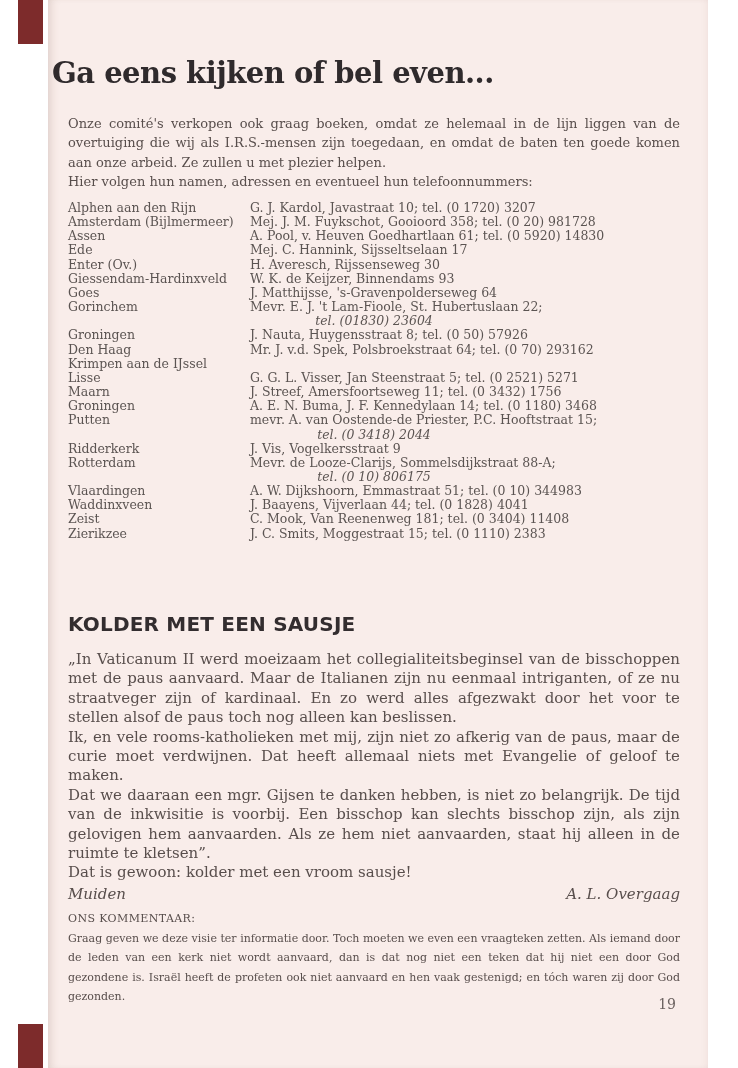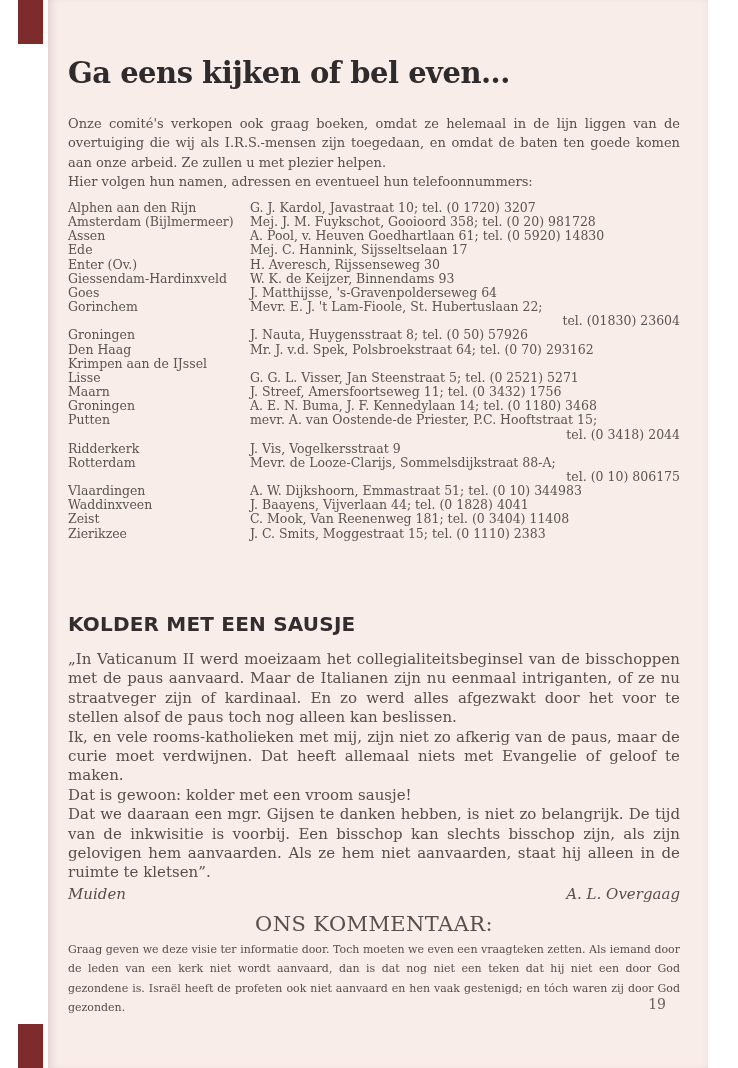--- a/index.html
+++ b/index.html
@@ -14,57 +14,57 @@
     background:var(--paper-color);
     box-shadow: inset 8px 0 10px -6px rgba(125,85,75,.22), inset -4px 0 8px -5px rgba(125,85,75,.12);
   }
   .edge-mark {
     position:absolute; left:18px; width:25px; background:var(--accent-red);
   }
   .edge-mark.top { top:0; height:44px; }
   .edge-mark.bottom { bottom:0; height:44px; }
 
   .title {
-    position:absolute; top:56px; left:20px; margin:0;
+    position:absolute; top:56px; left:4px; margin:0;
     font-size:29px; font-weight:bold; letter-spacing:-0.5px; color:#2f2a2c;
   }
   .intro {
     position:absolute; top:114px; left:20px; right:28px;
     font-size:13px; line-height:19.4px; color:#584e4c;
   }
   .intro .para { text-align:justify; }
 
   .contacts {
     position:absolute; top:201px; left:20px; right:28px;
     font-size:12.5px; line-height:14.15px; color:#5b5452;
   }
   .contacts .row { display:flex; }
   .contacts .city { width:182px; flex:none; }
   .contacts .details { flex:1; }
-  .contacts .tel-cont { text-align:right; }
+  .contacts .tel-cont { text-align:center;font-style:italic; }
 
   .kolder {
     position:absolute; top:612px; left:20px; right:28px; color:#584e4c;
   }
   .kolder h2 {
     font-family:"DejaVu Sans", sans-serif;
     font-size:20px; font-weight:bold; color:#332d2f;
     margin:0 0 14px 0; letter-spacing:0.2px;
   }
   .kolder p { margin:0; font-size:15px; line-height:19.4px; text-align:justify; }
   .signature {
     display:flex; justify-content:space-between;
     font-style:italic; font-size:15px; margin-top:2px;
   }
   .commentary { margin-top:9px; }
-  .commentary .heading { font-size:21px; letter-spacing:0.4px; margin:0 0 4px 0;text-align:center; }
+  .commentary .heading { font-size:11px; letter-spacing:0.4px; margin:0 0 4px 0; }
   .commentary p { margin:0; font-size:11px; line-height:19.4px; text-align:justify; }
 
   .page-number {
-    position:absolute; top:996px; right:42px;
+    position:absolute; top:996px; right:32px;
     font-size:14px; color:#6b6260;
   }
 </style>
 </head>
 <body>
 
 <div class="paper">
   <h1 class="title">Ga eens kijken of bel even...</h1>
 
   <div class="intro">
@@ -159,22 +159,22 @@
         <span class="city">Zierikzee</span>
         <span class="details">J. C. Smits, Moggestraat 15; tel. (0 1110) 2383</span>
       </div>
     </div>
 
   <div class="kolder">
     <h2>KOLDER MET EEN SAUSJE</h2>
     <div>
         <p>„In Vaticanum II werd moeizaam het collegialiteitsbeginsel van de bisschoppen met de paus aanvaard. Maar de Italianen zijn nu eenmaal intriganten, of ze nu straatveger zijn of kardinaal. En zo werd alles afgezwakt door het voor te stellen alsof de paus toch nog alleen kan beslissen.</p>
         <p>Ik, en vele rooms-katholieken met mij, zijn niet zo afkerig van de paus, maar de curie moet verdwijnen. Dat heeft allemaal niets met Evangelie of geloof te maken.</p>
+        <p>Dat we daaraan een mgr. Gijsen te danken hebben, is niet zo belangrijk. De tijd van de inkwisitie is voorbij. Een bisschop kan slechts bisschop zijn, als zijn gelovigen hem aanvaarden. Als ze hem niet aanvaarden, staat hij alleen in de ruimte te kletsen”.</p>
         <p>Dat is gewoon: kolder met een vroom sausje!</p>
-        <p>Dat we daaraan een mgr. Gijsen te danken hebben, is niet zo belangrijk. De tijd van de inkwisitie is voorbij. Een bisschop kan slechts bisschop zijn, als zijn gelovigen hem aanvaarden. Als ze hem niet aanvaarden, staat hij alleen in de ruimte te kletsen”.</p>
       </div>
     <div class="signature">
       <span>Muiden</span>
       <span>A. L. Overgaag</span>
     </div>
     <div class="commentary">
       <div class="heading">ONS KOMMENTAAR:</div>
       <p>Graag geven we deze visie ter informatie door. Toch moeten we even een vraagteken zetten. Als iemand door de leden van een kerk niet wordt aanvaard, dan is dat nog niet een teken dat hij niet een door God gezondene is. Israël heeft de profeten ook niet aanvaard en hen vaak gestenigd; en tóch waren zij door God gezonden.</p>
     </div>
   </div>

